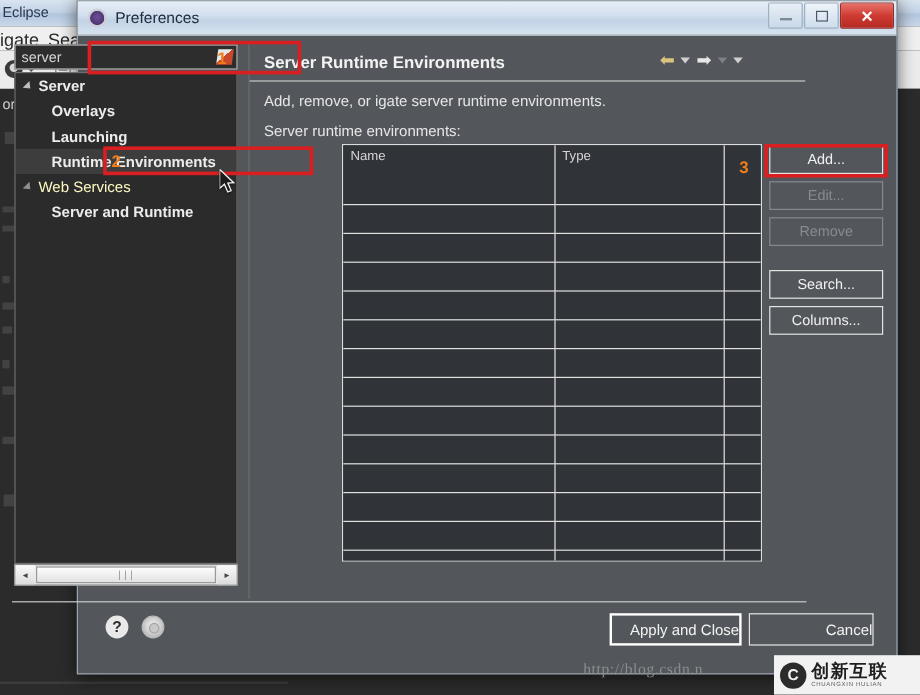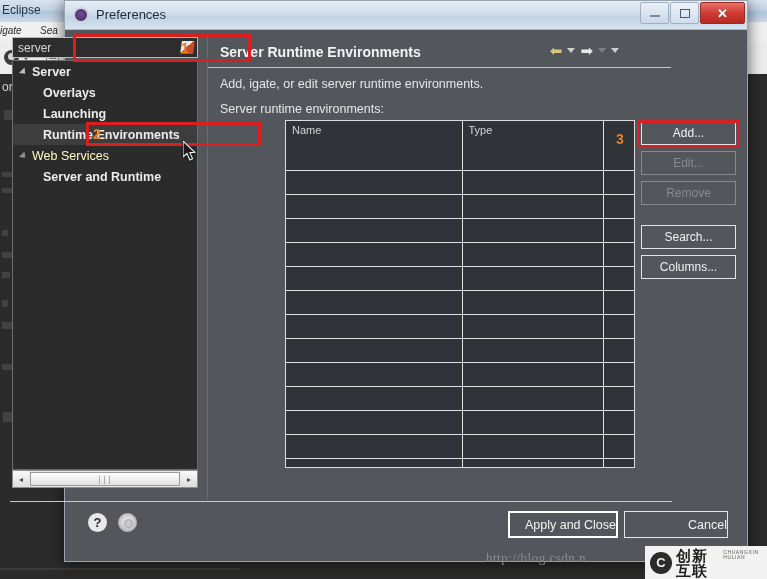--- a/index.html
+++ b/index.html
@@ -41,24 +41,23 @@
   }
   .bg-menubar {
     position: absolute;
     left: 0; top: 22px;
     width: 767px; height: 20px;
     background: #f0f0f0;
   }
   .bg-menu-item {
     position: absolute;
     top: 25px;
-    font-size: 10px;
+    font-size: 15px;
     color: #2a2a2a;
     white-space: nowrap;
-    font-style: italic;
   }
   .bg-toolbar {
     position: absolute;
     left: 0; top: 42px;
     width: 767px; height: 32px;
     background: #ececec;
     border-bottom: 1px solid #bbb;
   }
   .bg-avatar {
     position: absolute;
@@ -542,21 +541,21 @@
     border-radius: 50%;
     background: #2b2b2b;
     color: #f2f2f2;
     font-size: 13px;
     font-weight: bold;
     display: flex;
     align-items: center;
     justify-content: center;
     flex: 0 0 auto;
   }
-  .wm-txt { display: flex; flex-direction: row; line-height: 1; }
+  .wm-txt { display: flex; flex-direction: column; line-height: 1; }
   .wm-cn { font-size: 15px; font-weight: bold; color: #1f1f1f; letter-spacing: 1px; }
   .wm-py { font-size: 5px; color: #5a5a5a; letter-spacing: .6px; margin-top: 2px; }
 </style>
 </head>
 <body>
 
 <div id="root">
 
   <div class="bg-eclipse">
     <div class="bg-titlebar"></div>
@@ -653,21 +652,21 @@
   <div class="content-title">Server Runtime Environments</div>
 
   <div class="navbtns">
     <span class="nav-arrow back">⬅</span>
     <span class="nav-caret"></span>
     <span class="nav-arrow fwd">➡</span>
     <span class="nav-caret dim"></span>
     <span class="nav-caret"></span>
   </div>
 
-  <div class="desc">Add, igate, or edit server runtime environments.</div>
+  <div class="desc">Add, remove, or igate server runtime environments.</div>
   <div class="sublabel">Server runtime environments:</div>
 
   <div class="table-wrap">
     <table class="tbl">
       <colgroup>
         <col class="col-name">
           <col class="col-type">
           <col class="col-x">
       </colgroup>
       <thead>

